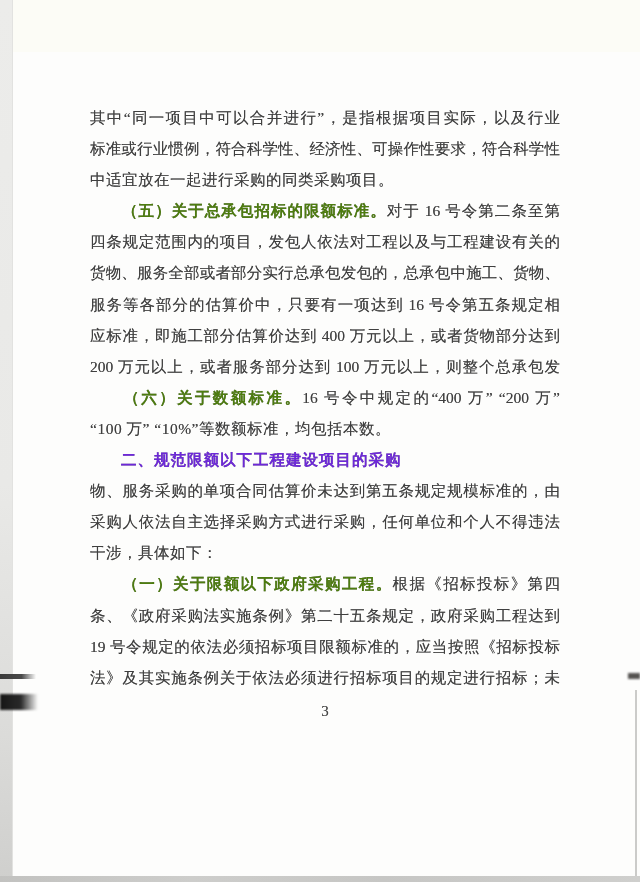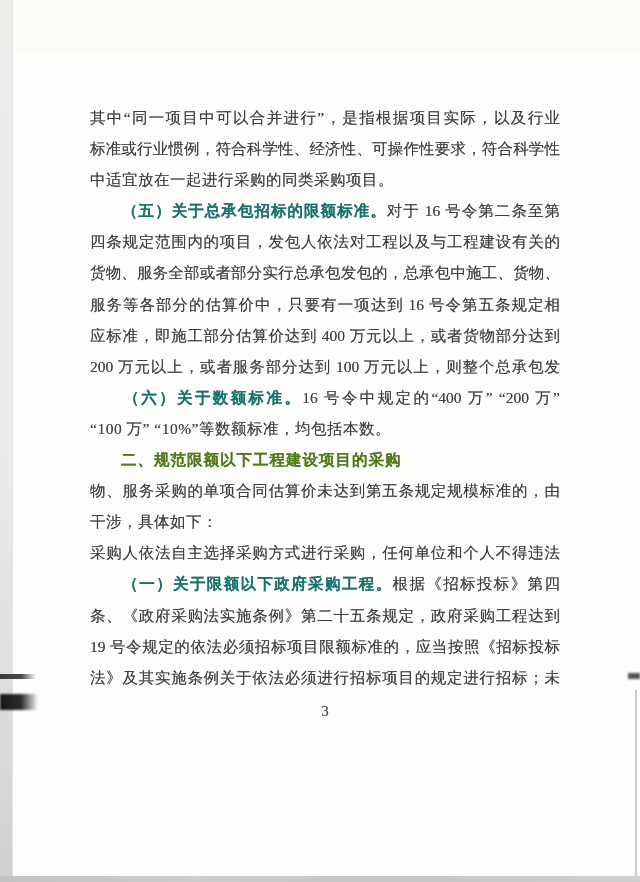--- a/index.html
+++ b/index.html
@@ -78,26 +78,26 @@
   }
   .line.justify {
     white-space: normal;
     letter-spacing: 0;
     text-align: justify;
     text-align-last: justify;
     overflow: hidden;
   }
   .seg.bold {
     font-weight: 700;
-    color: #0f766e;
+    color: #4d7c0f;
     font-family: Liberation Serif, serif;
   }
   .line.heading .seg {
     font-weight: 700;
-    color: #4d7c0f;
+    color: #6d28d9;
     letter-spacing: 1px;
     font-family: "Liberation Sans", "DejaVu Sans", sans-serif;
   }
   .indent .first-pad {
     display: inline-block;
     width: 2em;
   }
   .page-num {
     margin-top: 10px;
     text-align: center;
@@ -125,20 +125,20 @@
     <div class="line justify indent"><span class="first-pad"></span><span class="seg bold">（五）关于总承包招标的限额标准。</span><span class="seg">对于 16 号令第二条至第</span></div>
     <div class="line justify"><span class="seg">四条规定范围内的项目，发包人依法对工程以及与工程建设有关的</span></div>
     <div class="line justify"><span class="seg">货物、服务全部或者部分实行总承包发包的，总承包中施工、货物、</span></div>
     <div class="line justify"><span class="seg">服务等各部分的估算价中，只要有一项达到 16 号令第五条规定相</span></div>
     <div class="line justify"><span class="seg">应标准，即施工部分估算价达到 400 万元以上，或者货物部分达到</span></div>
     <div class="line justify"><span class="seg">200 万元以上，或者服务部分达到 100 万元以上，则整个总承包发</span></div>
     <div class="line justify indent"><span class="first-pad"></span><span class="seg bold">（六）关于数额标准。</span><span class="seg">16 号令中规定的“400 万” “200 万”</span></div>
     <div class="line"><span class="seg">“100 万” “10%”等数额标准，均包括本数。</span></div>
     <div class="line indent heading"><span class="first-pad"></span><span class="seg bold">二、规范限额以下工程建设项目的采购</span></div>
     <div class="line justify"><span class="seg">物、服务采购的单项合同估算价未达到第五条规定规模标准的，由</span></div>
+    <div class="line justify"><span class="seg">采购人依法自主选择采购方式进行采购，任何单位和个人不得违法</span></div>
     <div class="line"><span class="seg">干涉，具体如下：</span></div>
-    <div class="line justify"><span class="seg">采购人依法自主选择采购方式进行采购，任何单位和个人不得违法</span></div>
     <div class="line justify indent"><span class="first-pad"></span><span class="seg bold">（一）关于限额以下政府采购工程。</span><span class="seg">根据《招标投标》第四</span></div>
     <div class="line justify"><span class="seg">条、《政府采购法实施条例》第二十五条规定，政府采购工程达到</span></div>
     <div class="line justify"><span class="seg">19 号令规定的依法必须招标项目限额标准的，应当按照《招标投标</span></div>
     <div class="line justify"><span class="seg">法》及其实施条例关于依法必须进行招标项目的规定进行招标；未</span></div>
     <div class="page-num">3</div>
 </div>
 
 </body></html>

